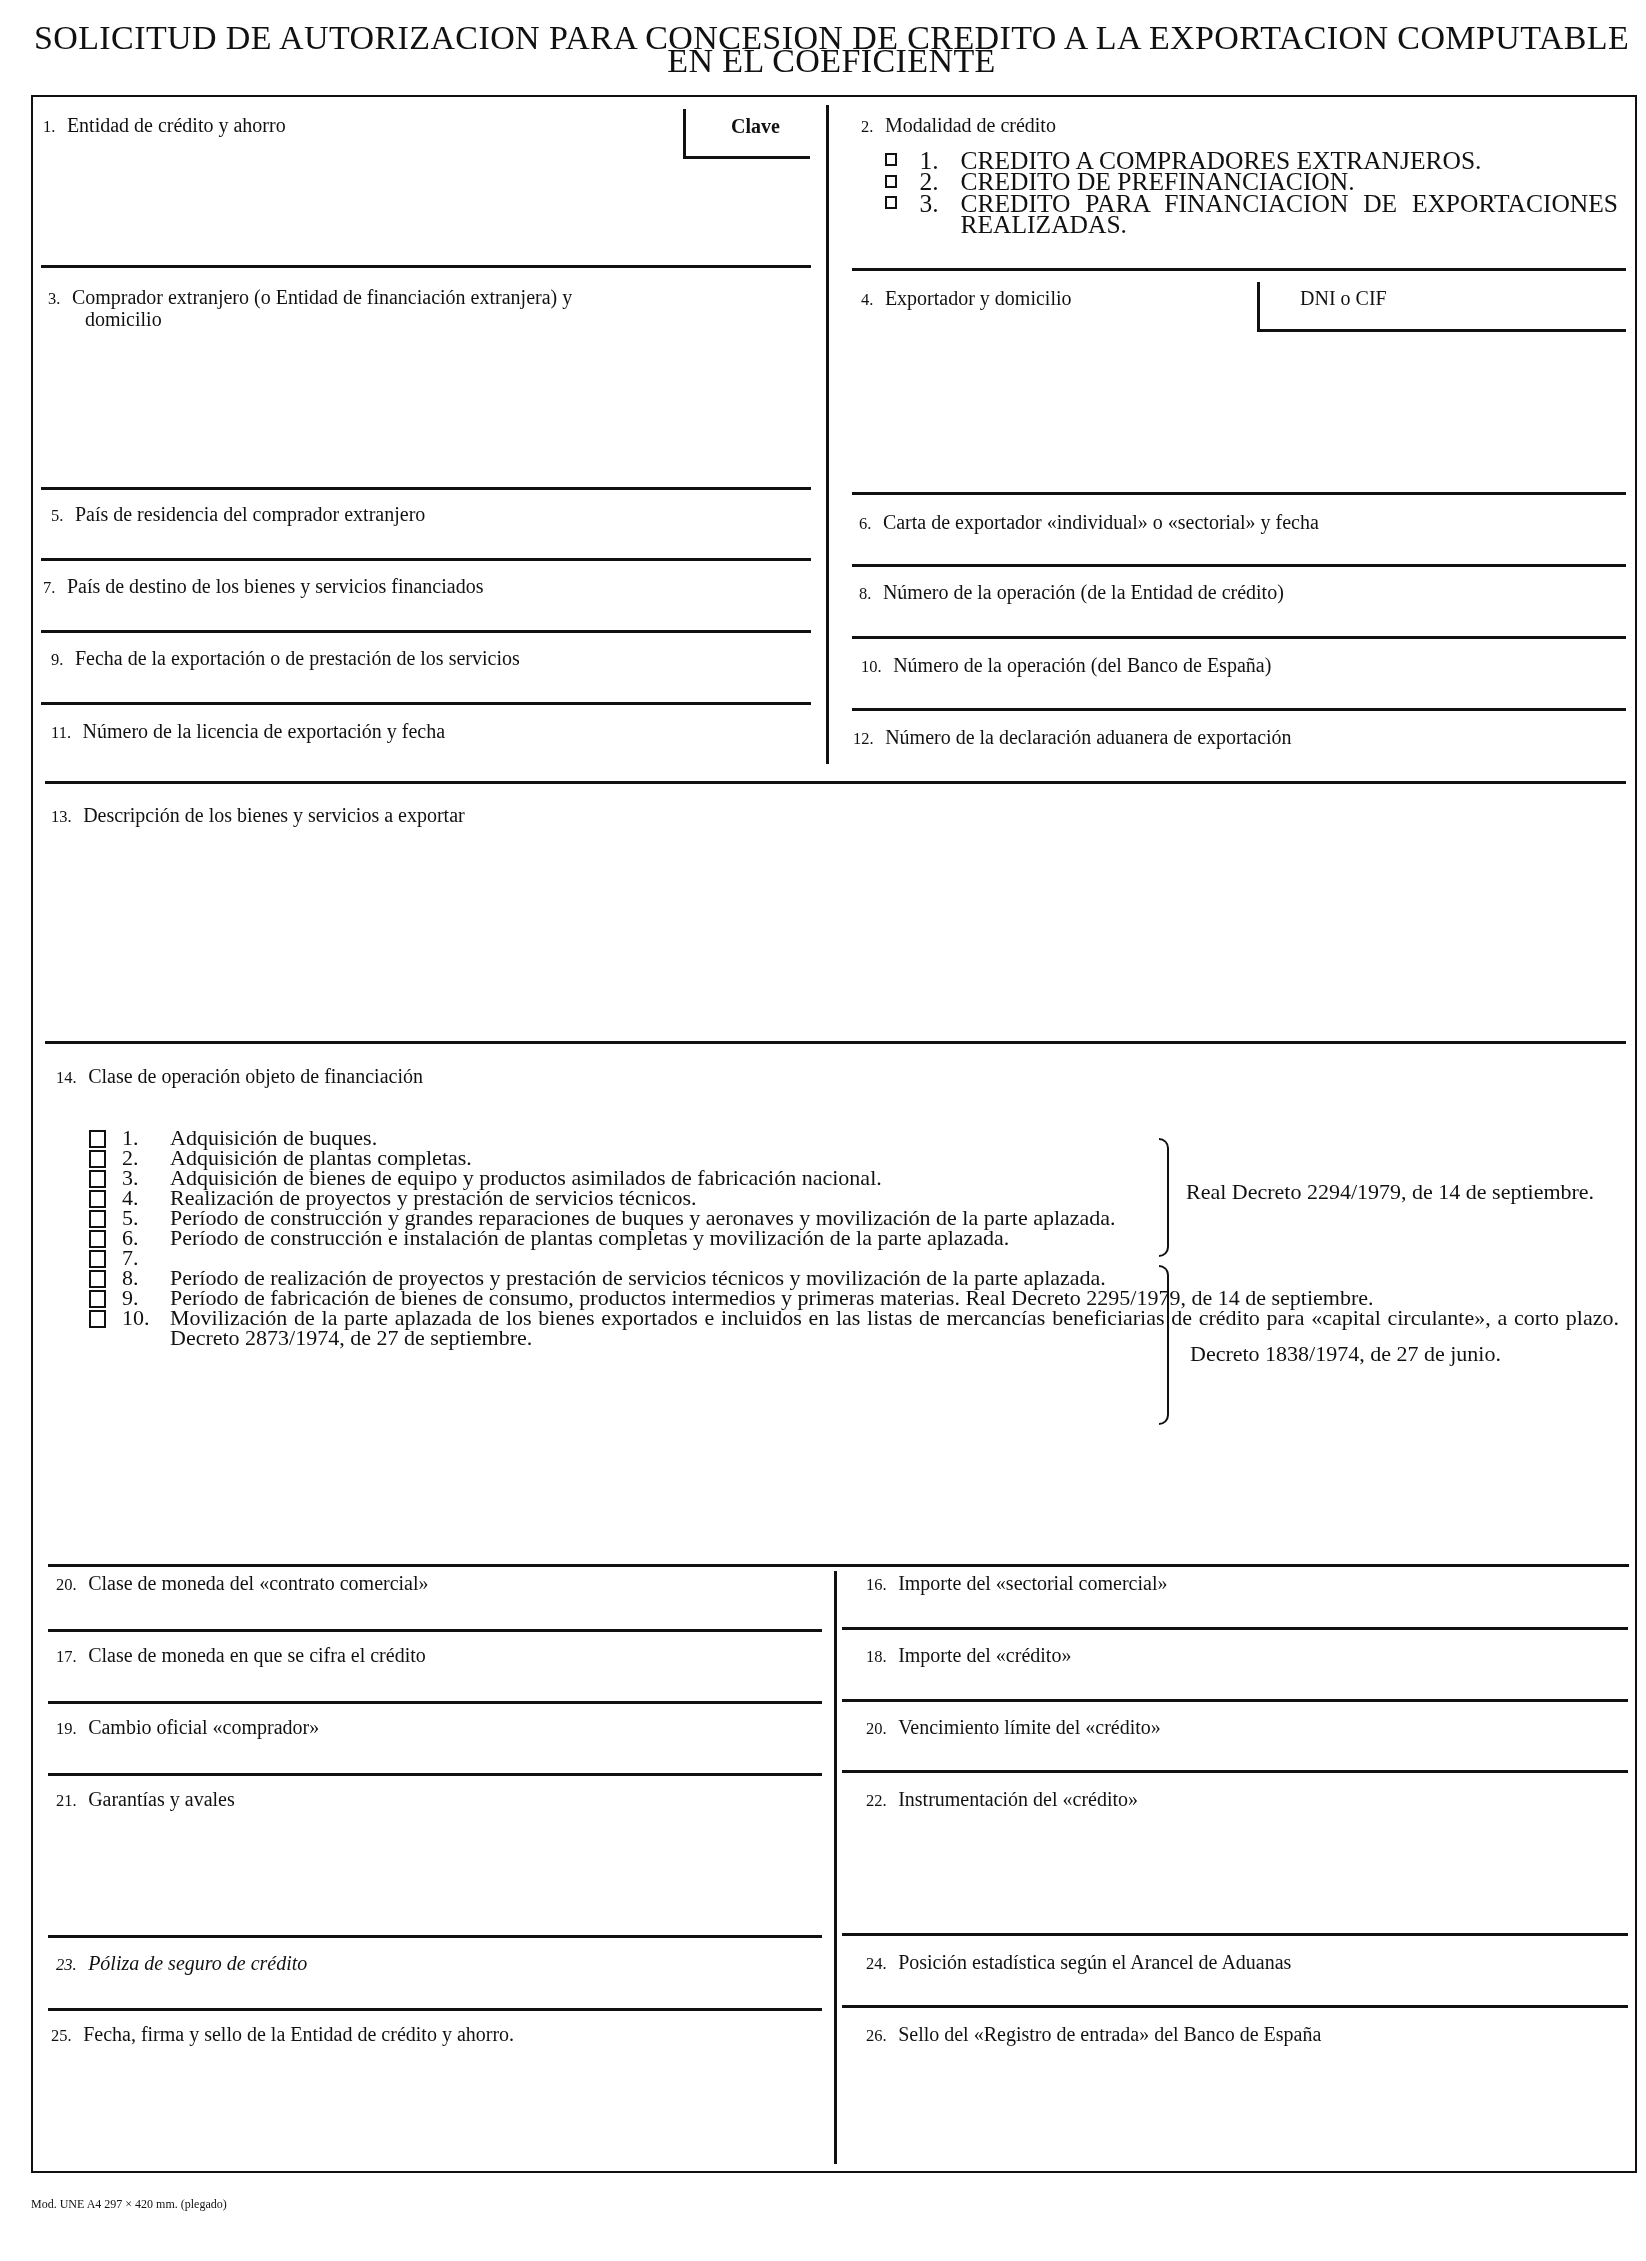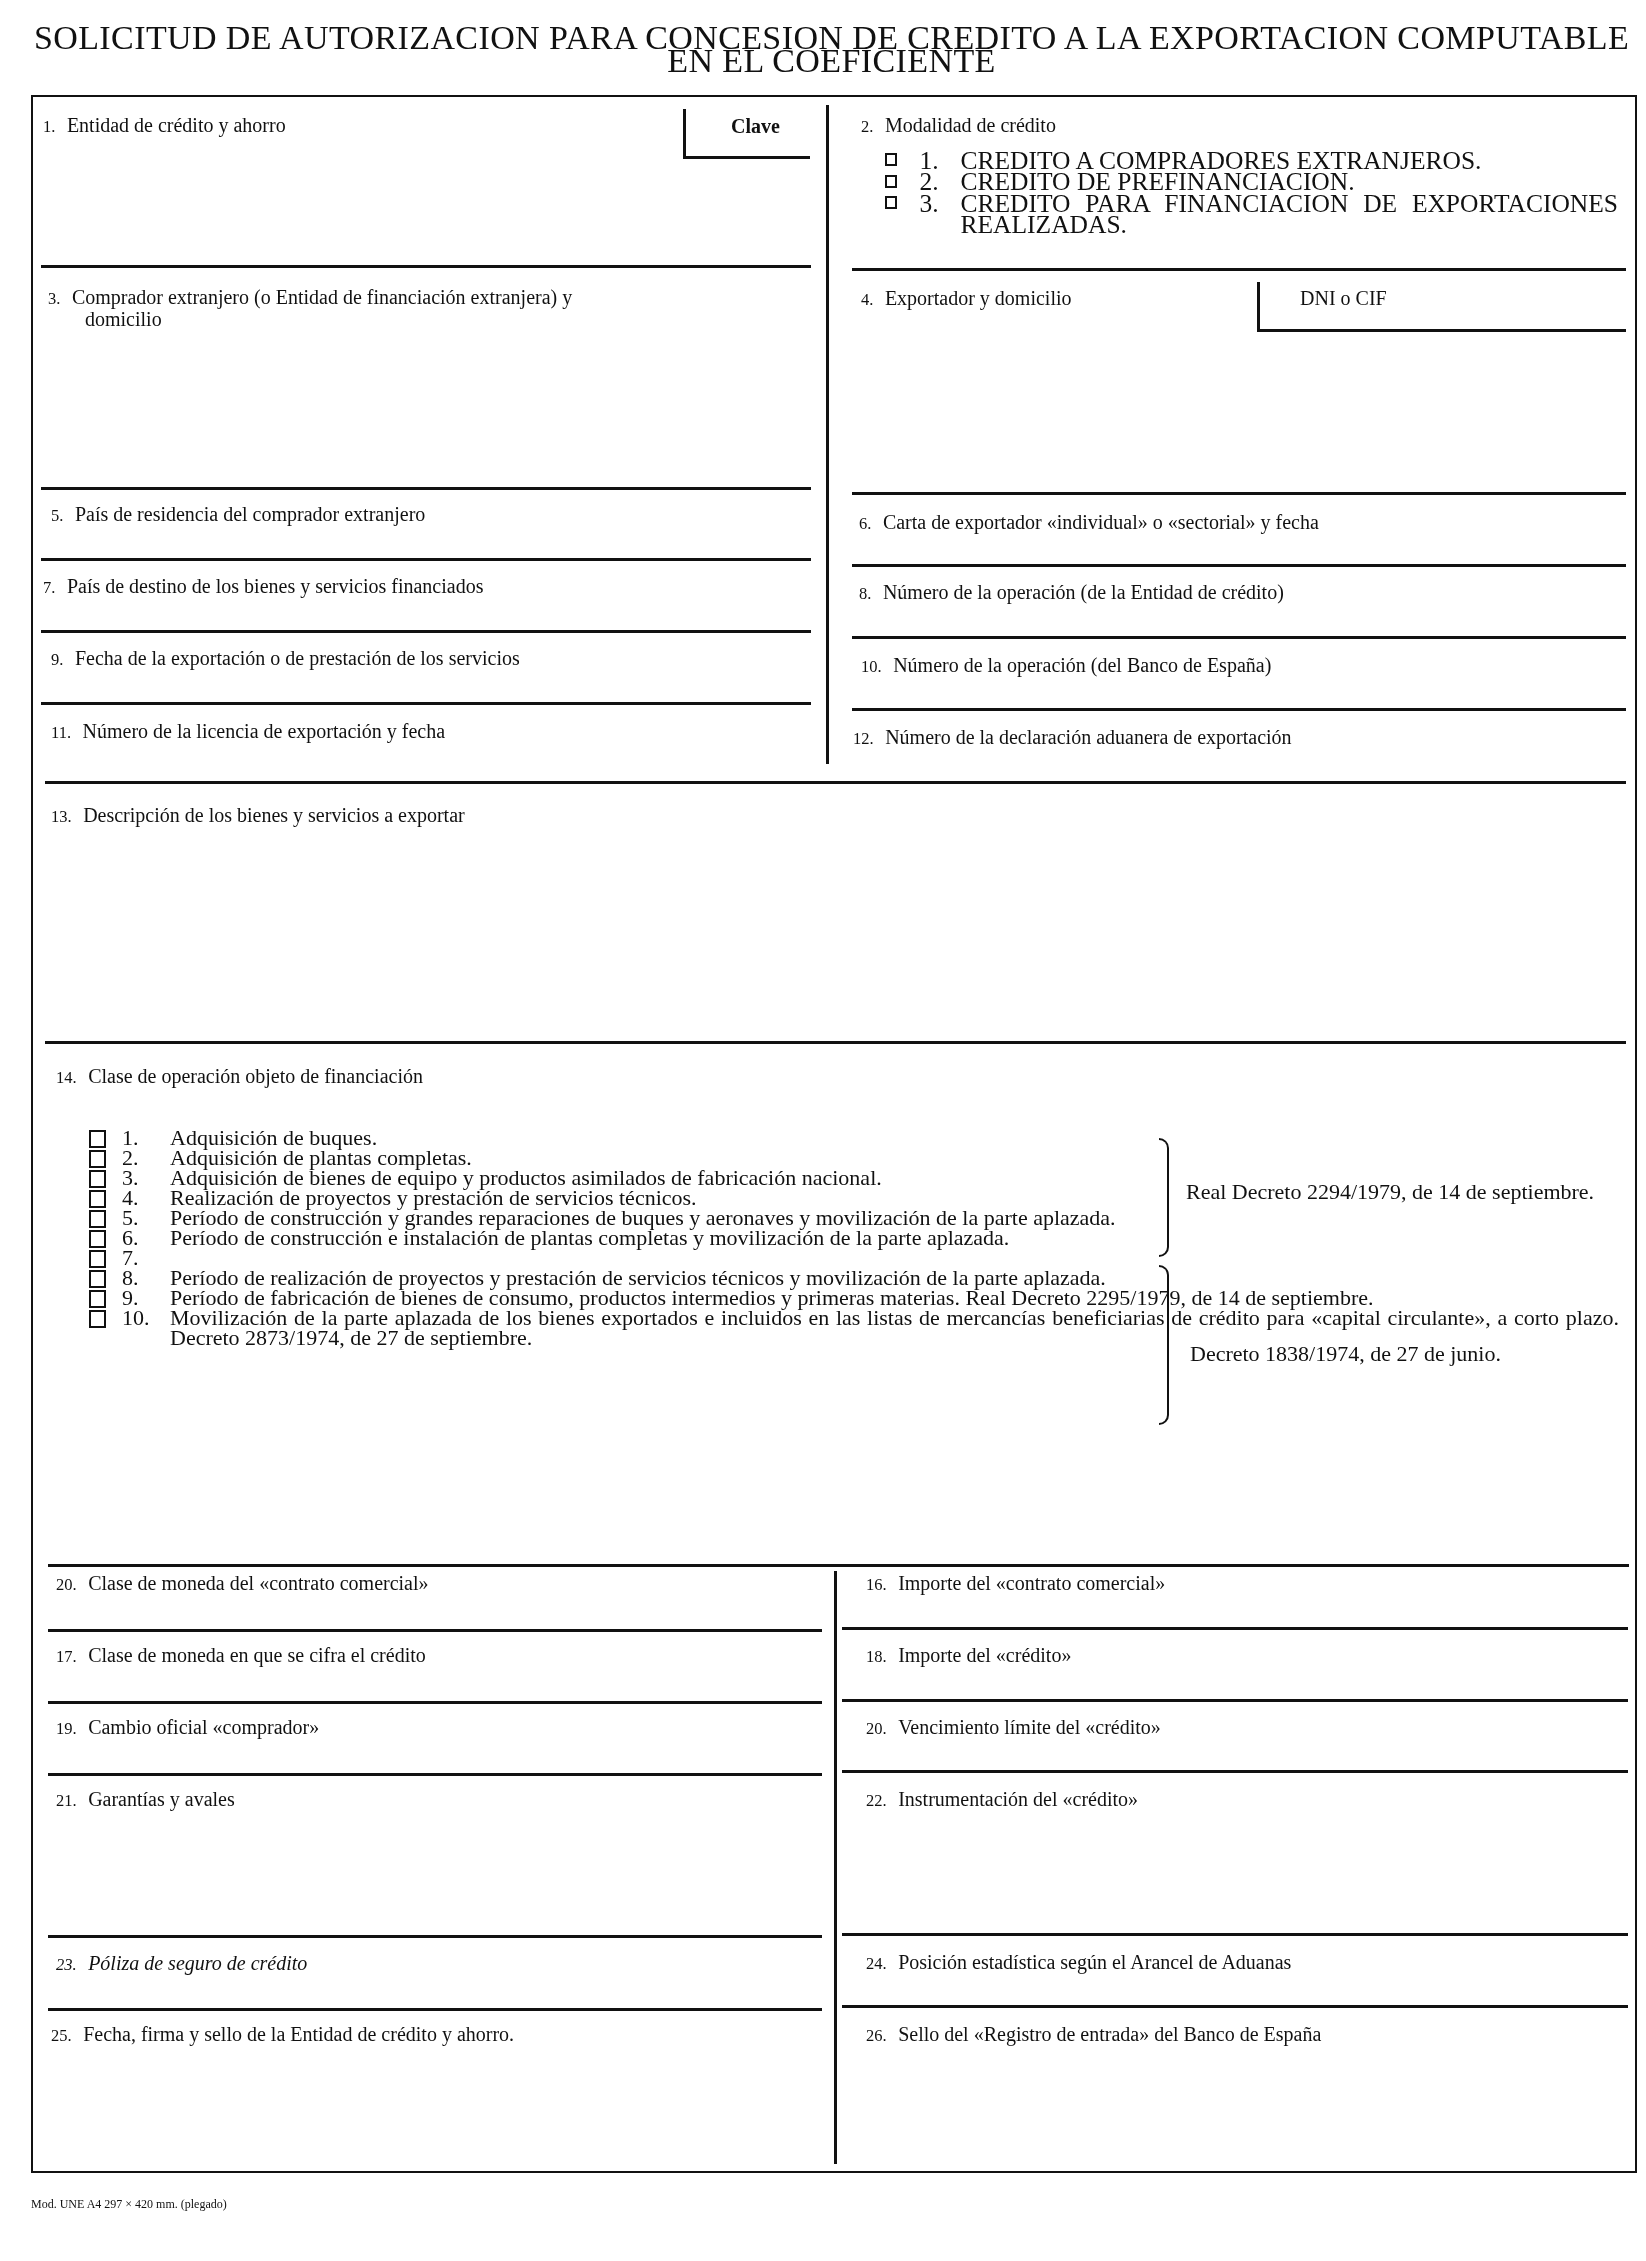--- a/index.html
+++ b/index.html
@@ -165,21 +165,21 @@
 <div class="brace" style="left:1159px; top:1138px; height:115px;"></div>
 <div class="decree" style="left:1186px; top:1182px; width:436px;">Real Decreto 2294/1979, de 14 de septiembre.</div>
 <div class="brace" style="left:1159px; top:1265px; height:156px;"></div>
 <div class="decree" style="left:1190px; top:1344px; width:436px;">Decreto 1838/1974, de 27 de junio.</div>
 
 <div class="hline" style="left:48px; top:1564px; width:1581px;"></div>
 
 <div class="vline" style="left:834px; top:1571px; height:593px;"></div>
 
 <div class="lbl" style="left:56px; top:1573px;"><span class="n">20.</span><span>Clase de moneda del «contrato comercial»</span></div>
-<div class="lbl" style="left:866px; top:1573px;"><span class="n">16.</span><span>Importe del «contrato comercial»</span></div>
+<div class="lbl" style="left:866px; top:1573px;"><span class="n">16.</span><span>Importe del «sectorial comercial»</span></div>
 <div class="hline" style="left:48px; top:1629px; width:774px;"></div>
 <div class="hline" style="left:842px; top:1627px; width:786px;"></div>
 
 <div class="lbl" style="left:56px; top:1645px;"><span class="n">17.</span><span>Clase de moneda en que se cifra el crédito</span></div>
 <div class="lbl" style="left:866px; top:1645px;"><span class="n">18.</span><span>Importe del «crédito»</span></div>
 <div class="hline" style="left:48px; top:1701px; width:774px;"></div>
 <div class="hline" style="left:842px; top:1699px; width:786px;"></div>
 
 <div class="lbl" style="left:56px; top:1717px;"><span class="n">19.</span><span>Cambio oficial «comprador»</span></div>
 <div class="lbl" style="left:866px; top:1717px;"><span class="n">20.</span><span>Vencimiento límite del «crédito»</span></div>

